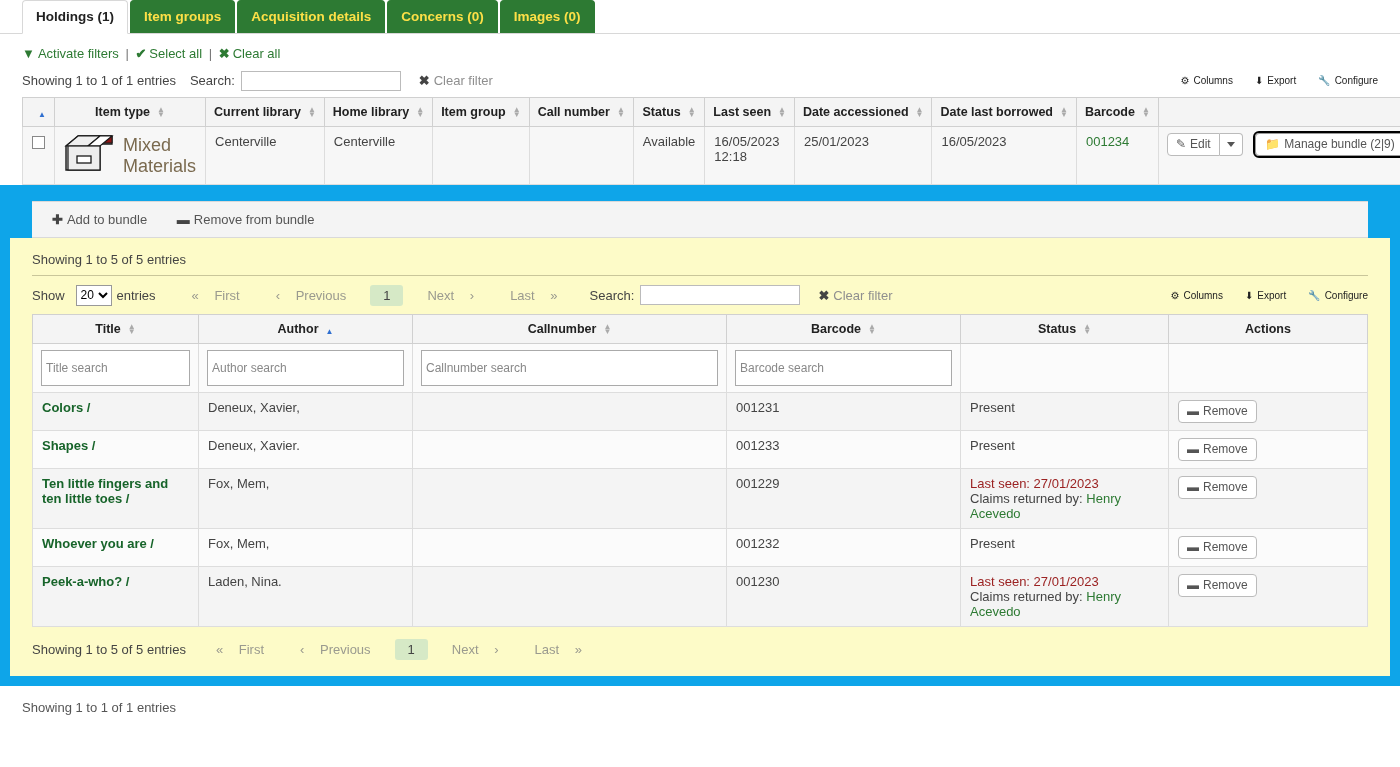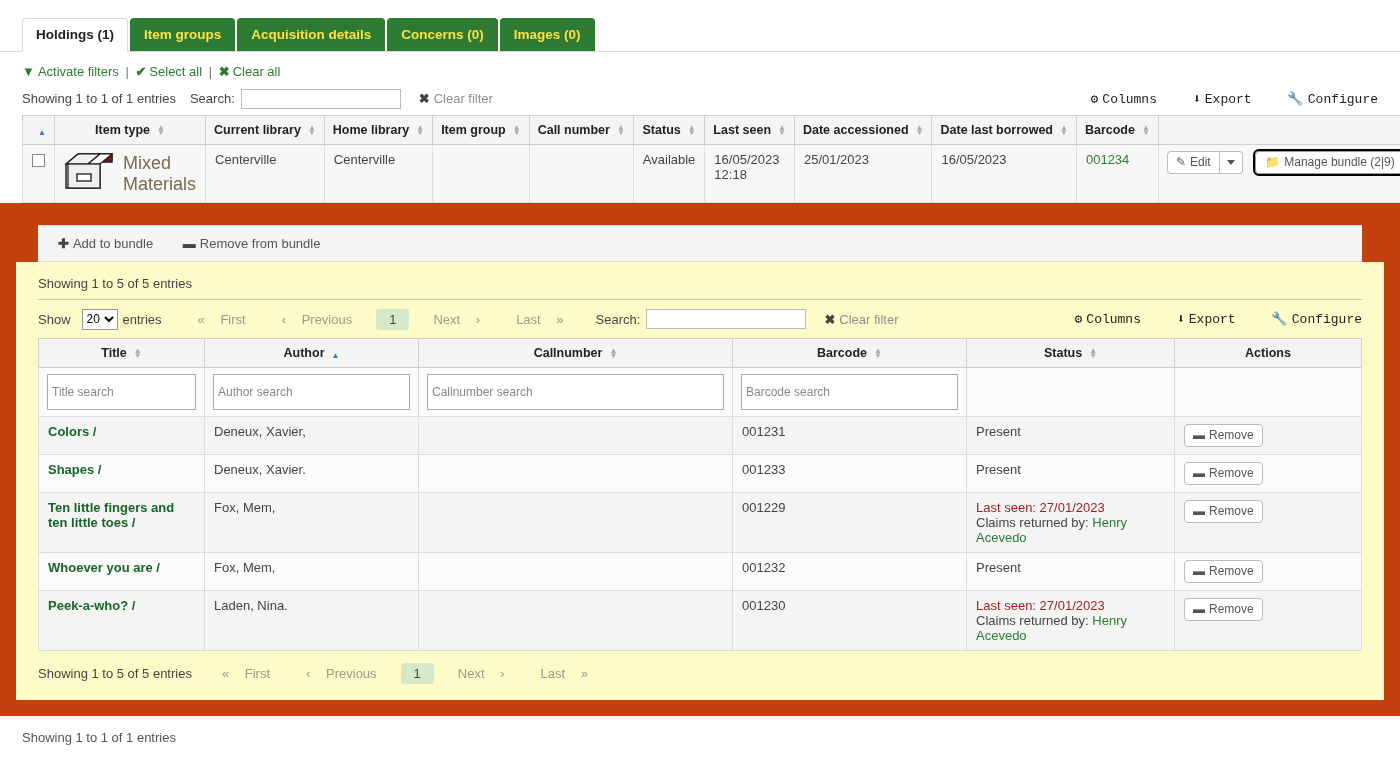--- a/index.html
+++ b/index.html
@@ -11,21 +11,21 @@
     font-size: 13px;
     color: #333333;
     overflow: hidden;
   }
 
   
   .tabs-bar {
     display: flex;
     align-items: flex-end;
     padding: 8px 0 0 22px;
-    height: 52px;
+    height: 34px;
     background: #ffffff;
     border-bottom: 1px solid #d8d8d8;
   }
   .tab {
     padding: 8px 13px 9px 13px;
     margin-right: 2px;
     font-size: 13.5px;
     font-weight: bold;
     color: #fde047;
     background: #2d7a33;
@@ -81,24 +81,23 @@
   .clear-filter {
     margin-left: 18px;
     color: #8f8f8f;
     white-space: nowrap;
     cursor: pointer;
   }
   .clear-filter .xm { color: #444; font-weight: bold; margin-right: 4px; }
   .dt-actions {
     margin-left: auto;
     display: flex;
-    gap: 36px;
-    font-size: 13px;
+    gap: 22px;
+    font-size: 10px;
     color: #222;
-    font-family: Liberation Mono, monospace;
   }
   .dt-actions span.act { cursor: pointer; white-space: nowrap; }
   .dt-actions .gi { margin-right: 4px; }
 
   
   table.koha {
     width: calc(100% - 44px);
     margin: 0 22px;
     border-collapse: collapse;
     font-size: 13px;
@@ -181,21 +180,21 @@
   .btn-focus {
     margin-left: 9px;
     border: 1px solid #999;
     outline: 2px solid #000;
     outline-offset: 0px;
     padding: 3px 9px;
   }
   .actions-cell { white-space: nowrap; padding: 6px 8px !important; }
 
   
-  .bundle-panel { background: #c2410c; padding: 16px; }
+  .bundle-panel { background: #0ea5e9; padding: 10px; }
   .bundle-toolbar {
     background: #f4f4f4;
     border-top: 1px solid #d9d9d9;
     border-bottom: 1px solid #d9d9d9;
     margin: 6px 22px 0 22px;
     padding: 10px 20px;
     font-size: 13px;
     color: #555;
   }
   .bundle-toolbar span.tb { margin-right: 26px; cursor: pointer; white-space: nowrap; }

